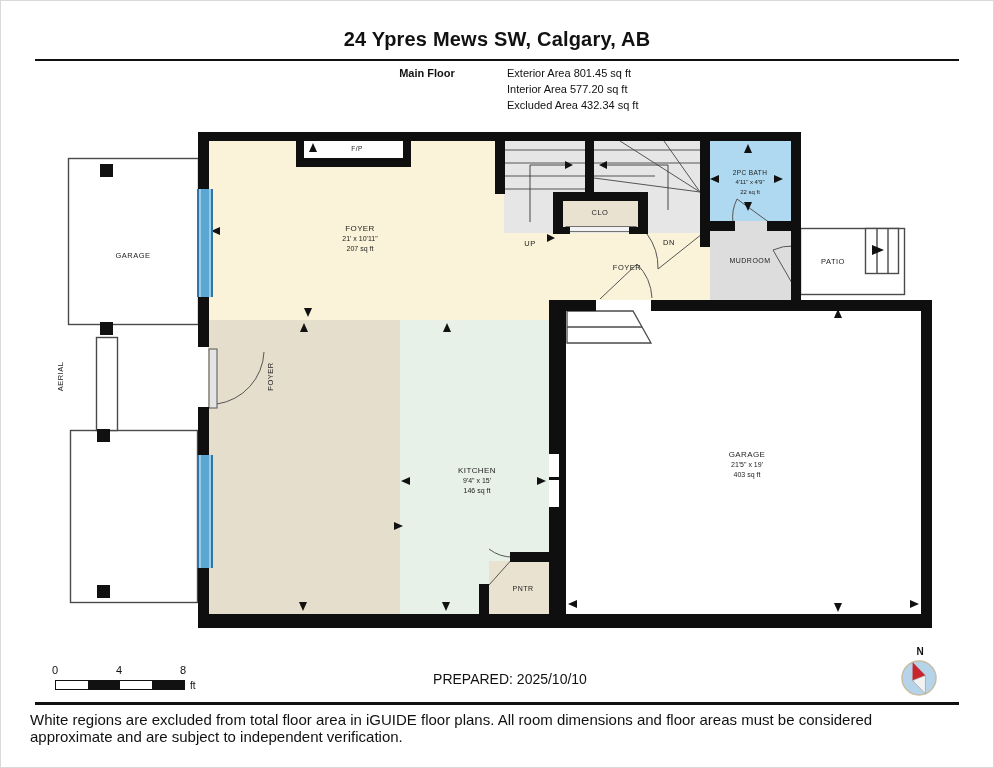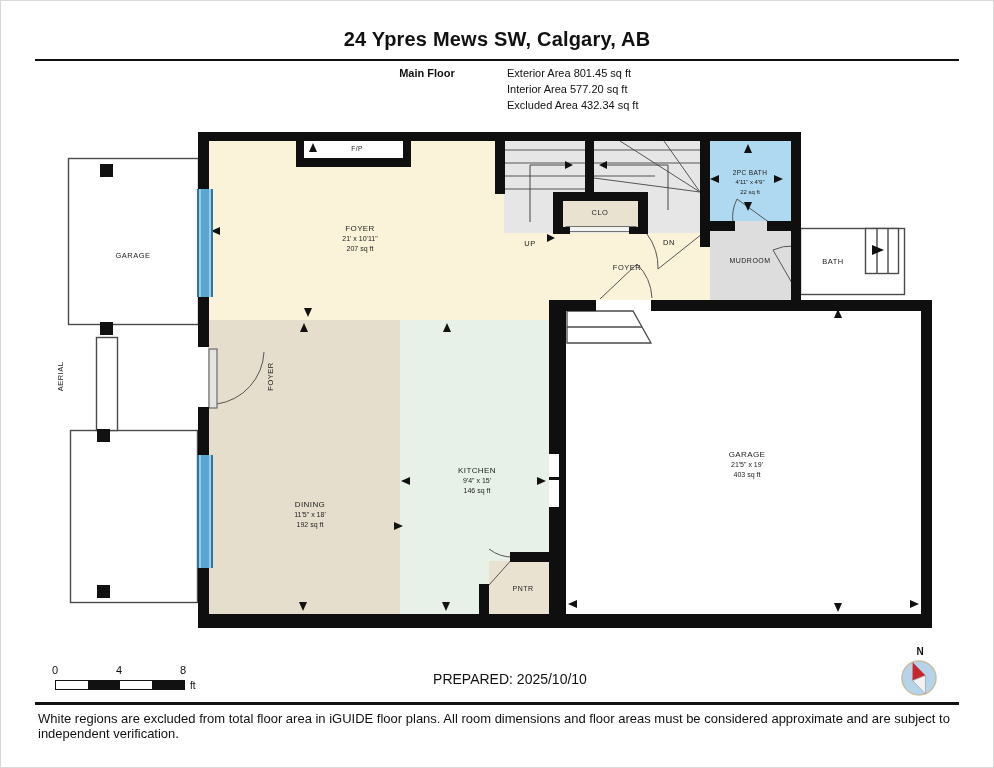--- a/index.html
+++ b/index.html
@@ -42,21 +42,21 @@
   .sbar{position:absolute;left:55px;top:680px;width:128px;height:8px;border:1px solid #111;
         font-size:0;z-index:6;}
   .sbar span{display:inline-block;width:32px;height:8px;}
   .sbar span:nth-child(1),.sbar span:nth-child(3){background:#fff;}
   .sbar span:nth-child(2),.sbar span:nth-child(4){background:#111;}
   .ftunit{position:absolute;left:190px;top:680px;font-size:10px;color:#111;}
   .prepared{position:absolute;left:0;top:671px;width:100%;text-align:center;font-size:14px;color:#111;margin-left:13px;}
   .north{position:absolute;left:910px;top:646px;width:20px;text-align:center;
          font-size:10px;font-weight:bold;color:#111;z-index:6;}
   .frule{position:absolute;left:35px;top:702px;width:924px;height:3px;background:#111;}
-  .disclaimer{position:absolute;left:38px;top:711px;width:920px;font-size:13px;color:#111;}
+  .disclaimer{position:absolute;left:30px;top:711px;width:920px;font-size:15px;color:#111;}
 </style>
 </head>
 <body>
 
 <div id="page">
 
   <div class="title">24 Ypres Mews SW, Calgary, AB</div>
   <div class="hrule"></div>
   <div class="floorlab">Main Floor</div>
   <div class="arealine" style="top:67px">Exterior Area 801.45 sq ft</div>
@@ -185,25 +185,20 @@
   <div class="wallgap" style="left:549px;top:480px;width:10px;height:27px"></div>
 
   <div class="window" style="left:197px;top:189px;width:12px;height:108px"></div>
   <div class="window" style="left:197px;top:455px;width:12px;height:113px"></div>
 
   <div class="rlabel" style="left:280px;top:224px;width:160px">
     <div class="rname">FOYER</div>
     <div class="rdim">21' x 10'11"</div>
     <div class="rdim">207 sq ft</div>
   </div>
-  <div class="rlabel" style="left:240px;top:500px;width:140px">
-    <div class="rname">DINING</div>
-    <div class="rdim">11'5" x 18'</div>
-    <div class="rdim">192 sq ft</div>
-  </div>
   <div class="rlabel" style="left:687px;top:450px;width:120px">
     <div class="rname">GARAGE</div>
     <div class="rdim">21'5" x 19'</div>
     <div class="rdim">403 sq ft</div>
   </div>
   <div class="rlabel" style="left:417px;top:466px;width:120px">
     <div class="rname">KITCHEN</div>
     <div class="rdim">9'4" x 15'</div>
     <div class="rdim">146 sq ft</div>
   </div>
@@ -212,21 +207,21 @@
     <div class="rdim">4'11" x 4'9"</div>
     <div class="rdim">22 sq ft</div>
   </div>
 
   <div class="slabel" style="left:93px;top:251px;width:80px">GARAGE</div>
   <div class="slabel vlabel" style="left:32px;top:372px;width:56px">AERIAL</div>
   <div class="slabel vlabel" style="left:242px;top:372px;width:56px">FOYER</div>
   <div class="slabel" style="left:587px;top:263px;width:80px">FOYER</div>
   <div class="slabel" style="left:570px;top:208px;width:60px">CLO</div>
   <div class="slabel" style="left:705px;top:257px;width:90px;font-size:7px">MUDROOM</div>
-  <div class="slabel" style="left:793px;top:257px;width:80px">BATH</div>
+  <div class="slabel" style="left:793px;top:257px;width:80px">PATIO</div>
   <div class="slabel" style="left:493px;top:585px;width:60px;font-size:7px">PNTR</div>
   <div class="slabel" style="left:327px;top:145px;width:60px;font-size:6.5px">F/P</div>
   <div class="slabel" style="left:510px;top:239px;width:40px">UP</div>
   <div class="slabel" style="left:649px;top:238px;width:40px">DN</div>
 
   <div class="tick" style="left:49px;top:664px">0</div>
   <div class="tick" style="left:113px;top:664px">4</div>
   <div class="tick" style="left:177px;top:664px">8</div>
   <div class="sbar"><span></span><span></span><span></span><span></span></div>
   <div class="ftunit">ft</div>

